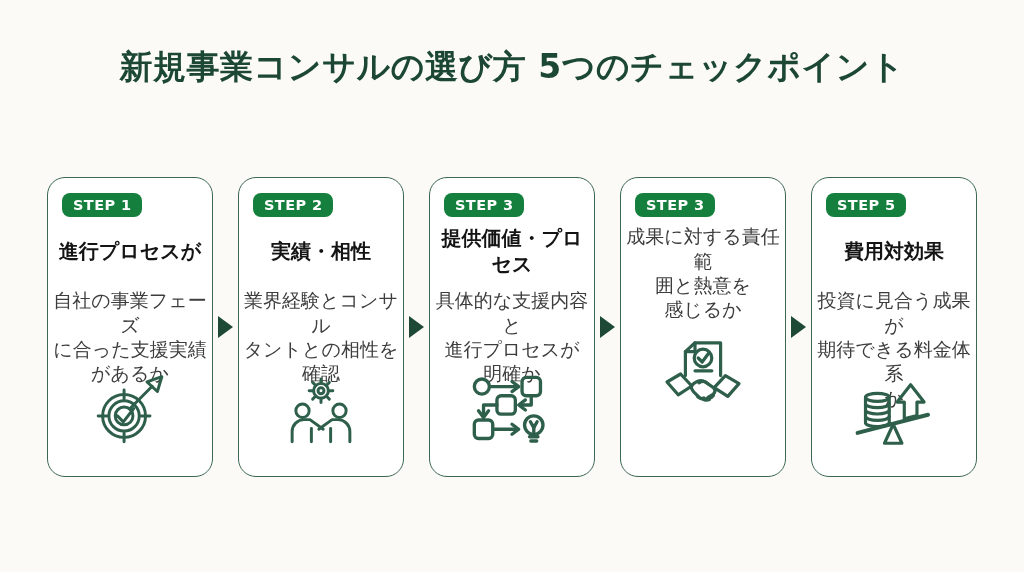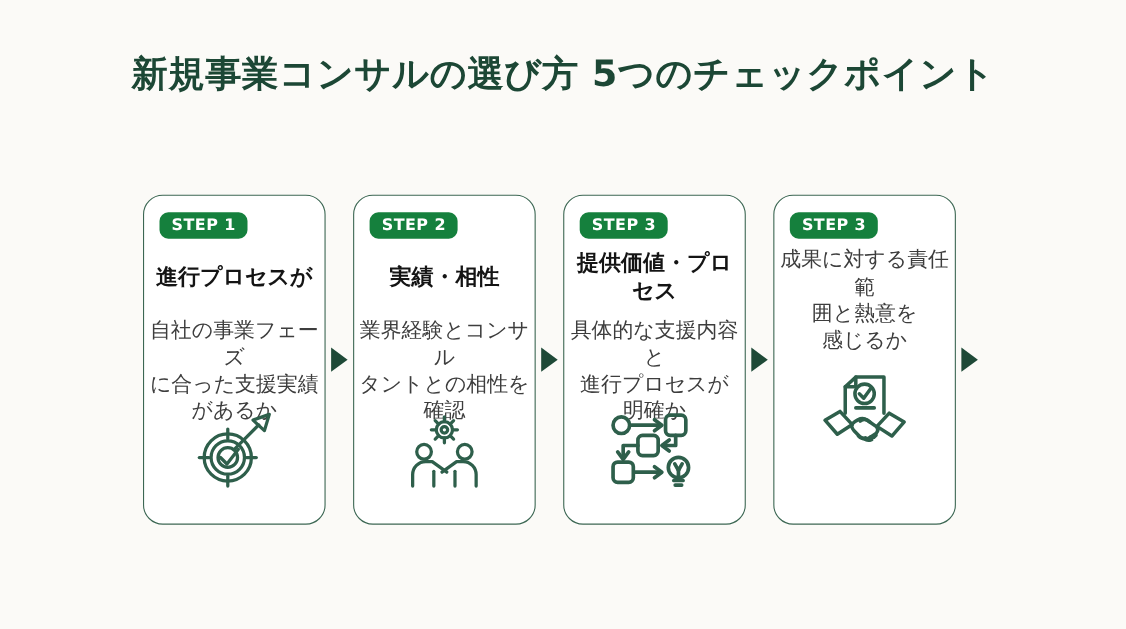--- a/index.html
+++ b/index.html
@@ -225,15 +225,37 @@
             <path d="M43,73 q3,4 8,2"></path>
             <path d="M50,76 q3,3 8,1"></path>
             <path d="M57,74 q3,2 6,-2"></path>
           </g>
         </svg>
       </div>
     </div>
 
     <div class="arrow"></div>
 
+    <div class="card">
+      <div class="badge">STEP 5</div>
+      <div class="card-title">費用対効果</div>
+      <div class="card-desc">投資に見合う成果が
+期待できる料金体系
+か</div>
+      <div class="icon-zone">
+        <svg width="80" height="76" viewBox="0 0 100 96">
+          <g class="stroke">
+            <ellipse cx="29" cy="32" rx="15" ry="5"></ellipse>
+            <path d="M14,32 V64 M44,32 V64"></path>
+            <path d="M14,40 a15,5 0 0 0 30,0"></path>
+            <path d="M14,48 a15,5 0 0 0 30,0"></path>
+            <path d="M14,56 a15,5 0 0 0 30,0"></path>
+            <path d="M14,64 a15,5 0 0 0 30,0"></path>
+            <line x1="4" y1="77" x2="93" y2="54" stroke-width="5"></line>
+            <path d="M49,66 L60,90 H38 Z"></path>
+            <path d="M63,59 V38 H54 L71,16 L88,38 H79 V55 Z"></path>
+          </g>
+        </svg>
+      </div>
+    </div>
 
   </div>
 </div>
 
 </body></html>

